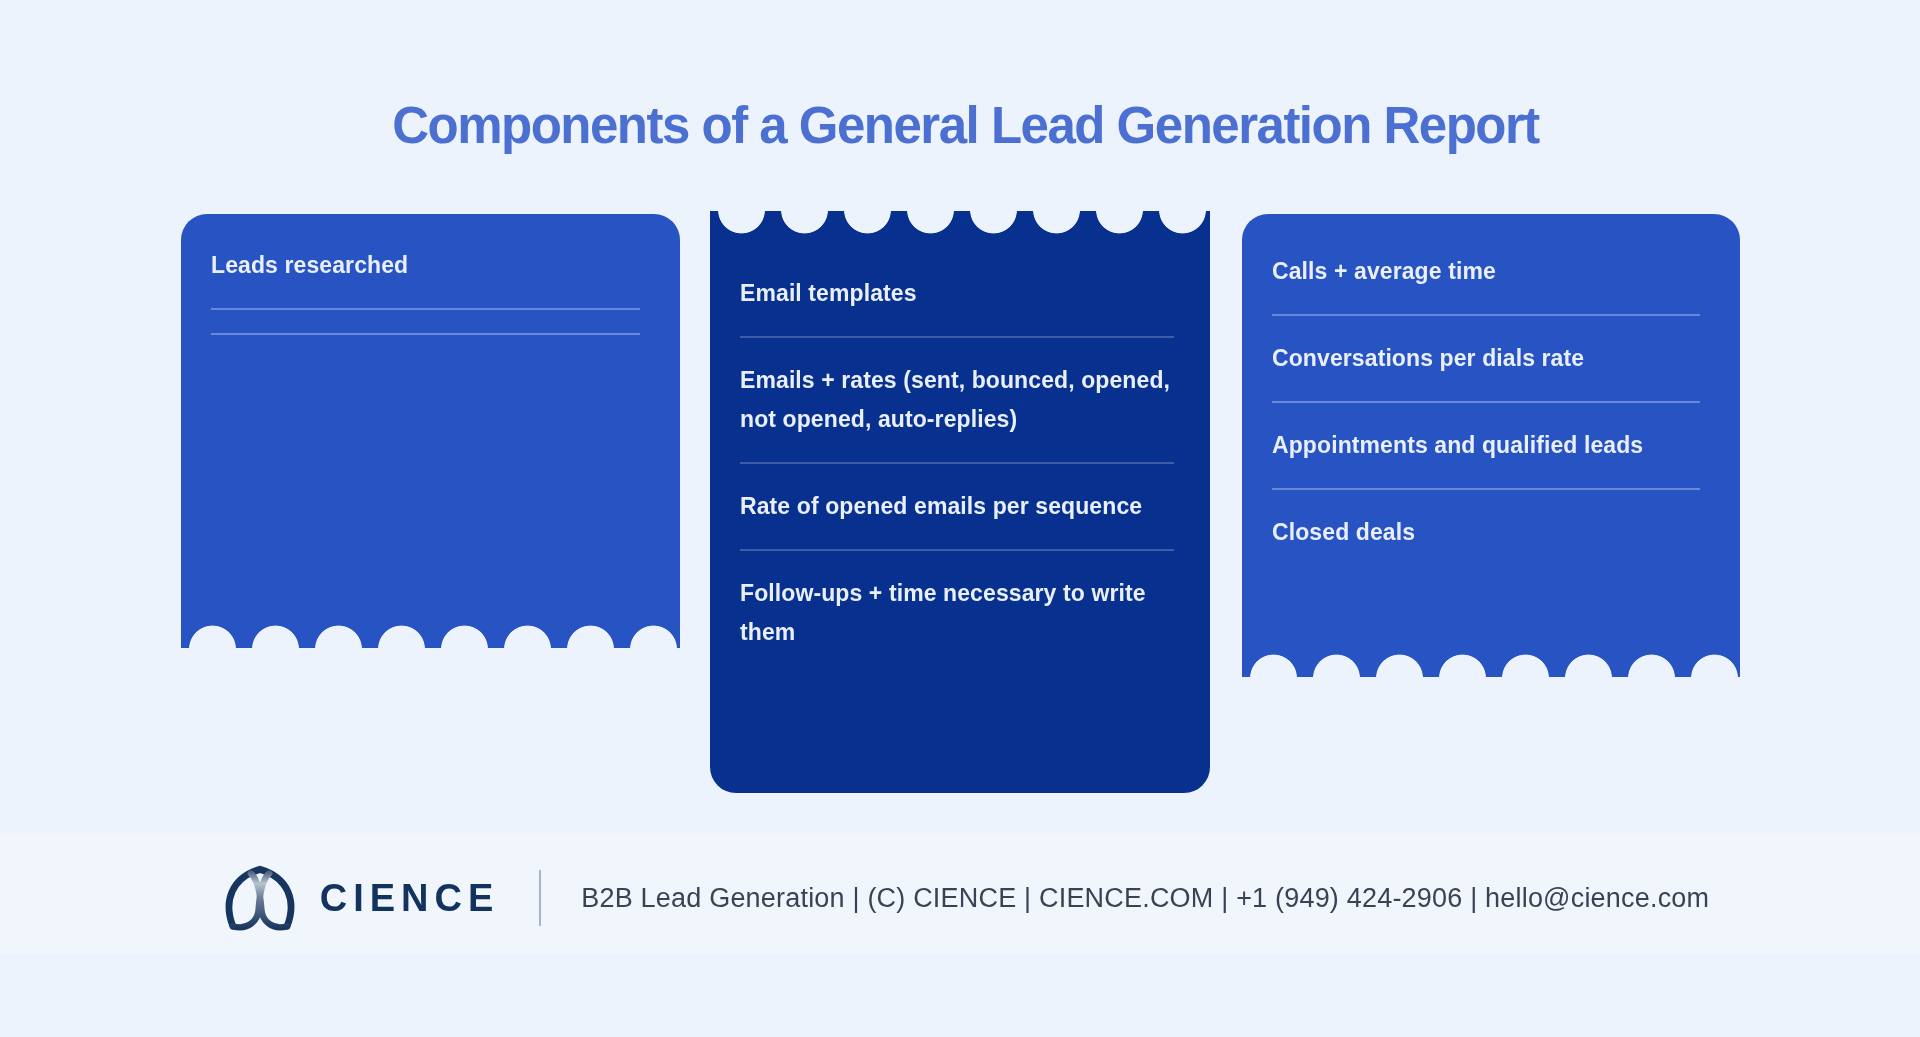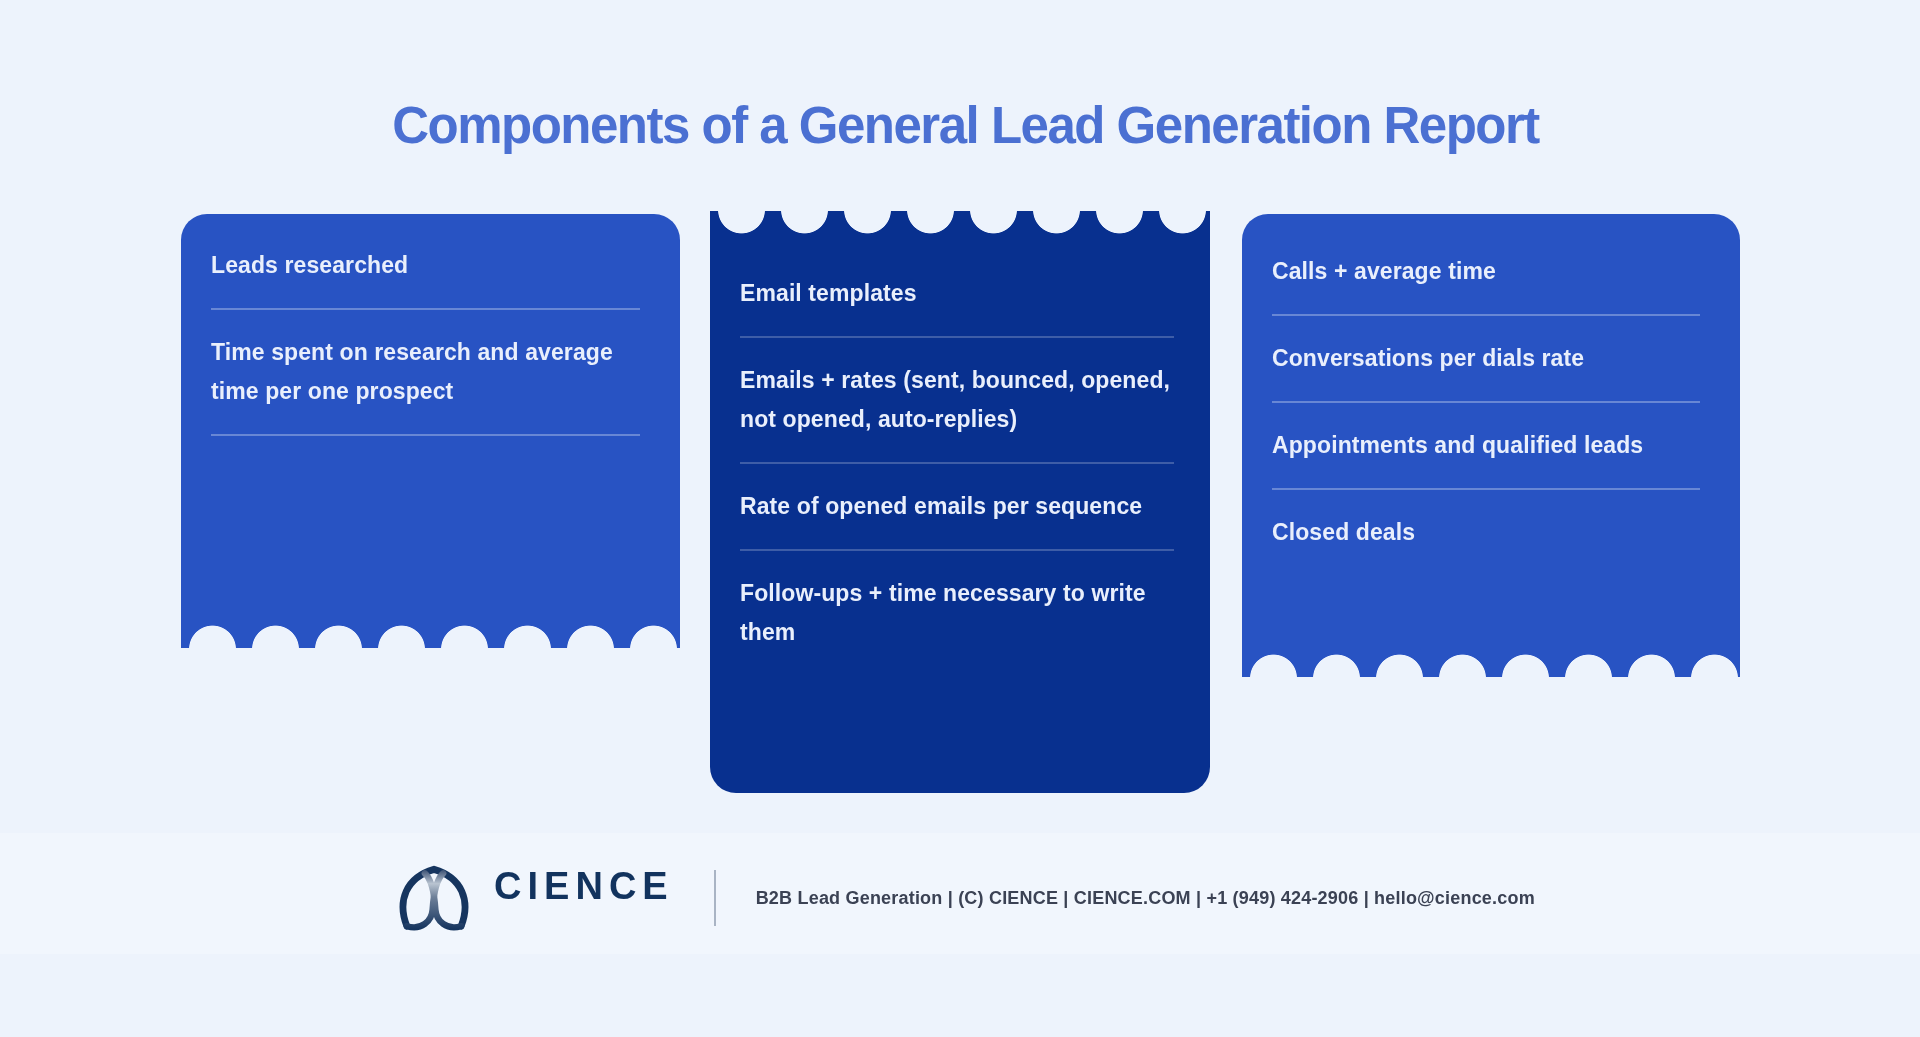--- a/index.html
+++ b/index.html
@@ -103,55 +103,54 @@
     position: absolute;
     left: 0; right: 0;
     top: 862px;
     height: 72px;
     display: flex;
     align-items: center;
     justify-content: center;
   }
   .brand {
     display: flex;
+    align-items: center;
     gap: 22px;
   }
   .brand-name {
     font-size: 38px;
     font-weight: 700;
     letter-spacing: 6px;
     color: var(--wordmark);
   }
   .v-divider {
     width: 2px;
     height: 56px;
     margin: 0 40px;
     background: #a9b4c4;
   }
   .footer-info {
-    font-size: 18px;
+    font-size: 27px;
     letter-spacing: 0.2px;
     color: var(--footer-text);
     white-space: nowrap;
-    font-weight: bold;
   }
 </style>
 </head>
 <body>
 
 <div class="canvas">
 
   <div class="footer-band"></div>
 
   <h1 class="page-title">Components of a General Lead Generation Report</h1>
 
   <section class="card light card-left">
     <div class="item">Leads researched</div>
     <div class="divider"></div>
-    <div class="item">Time spent on research and average time per one prospect</div>
     <div class="divider"></div>
     <div class="edge edge-bottom"></div>
   </section>
 
   <section class="card light card-right">
     <div class="item">Calls + average time</div>
     <div class="divider"></div>
     <div class="item">Conversations per dials rate</div>
     <div class="divider"></div>
     <div class="item">Appointments and qualified leads</div>

